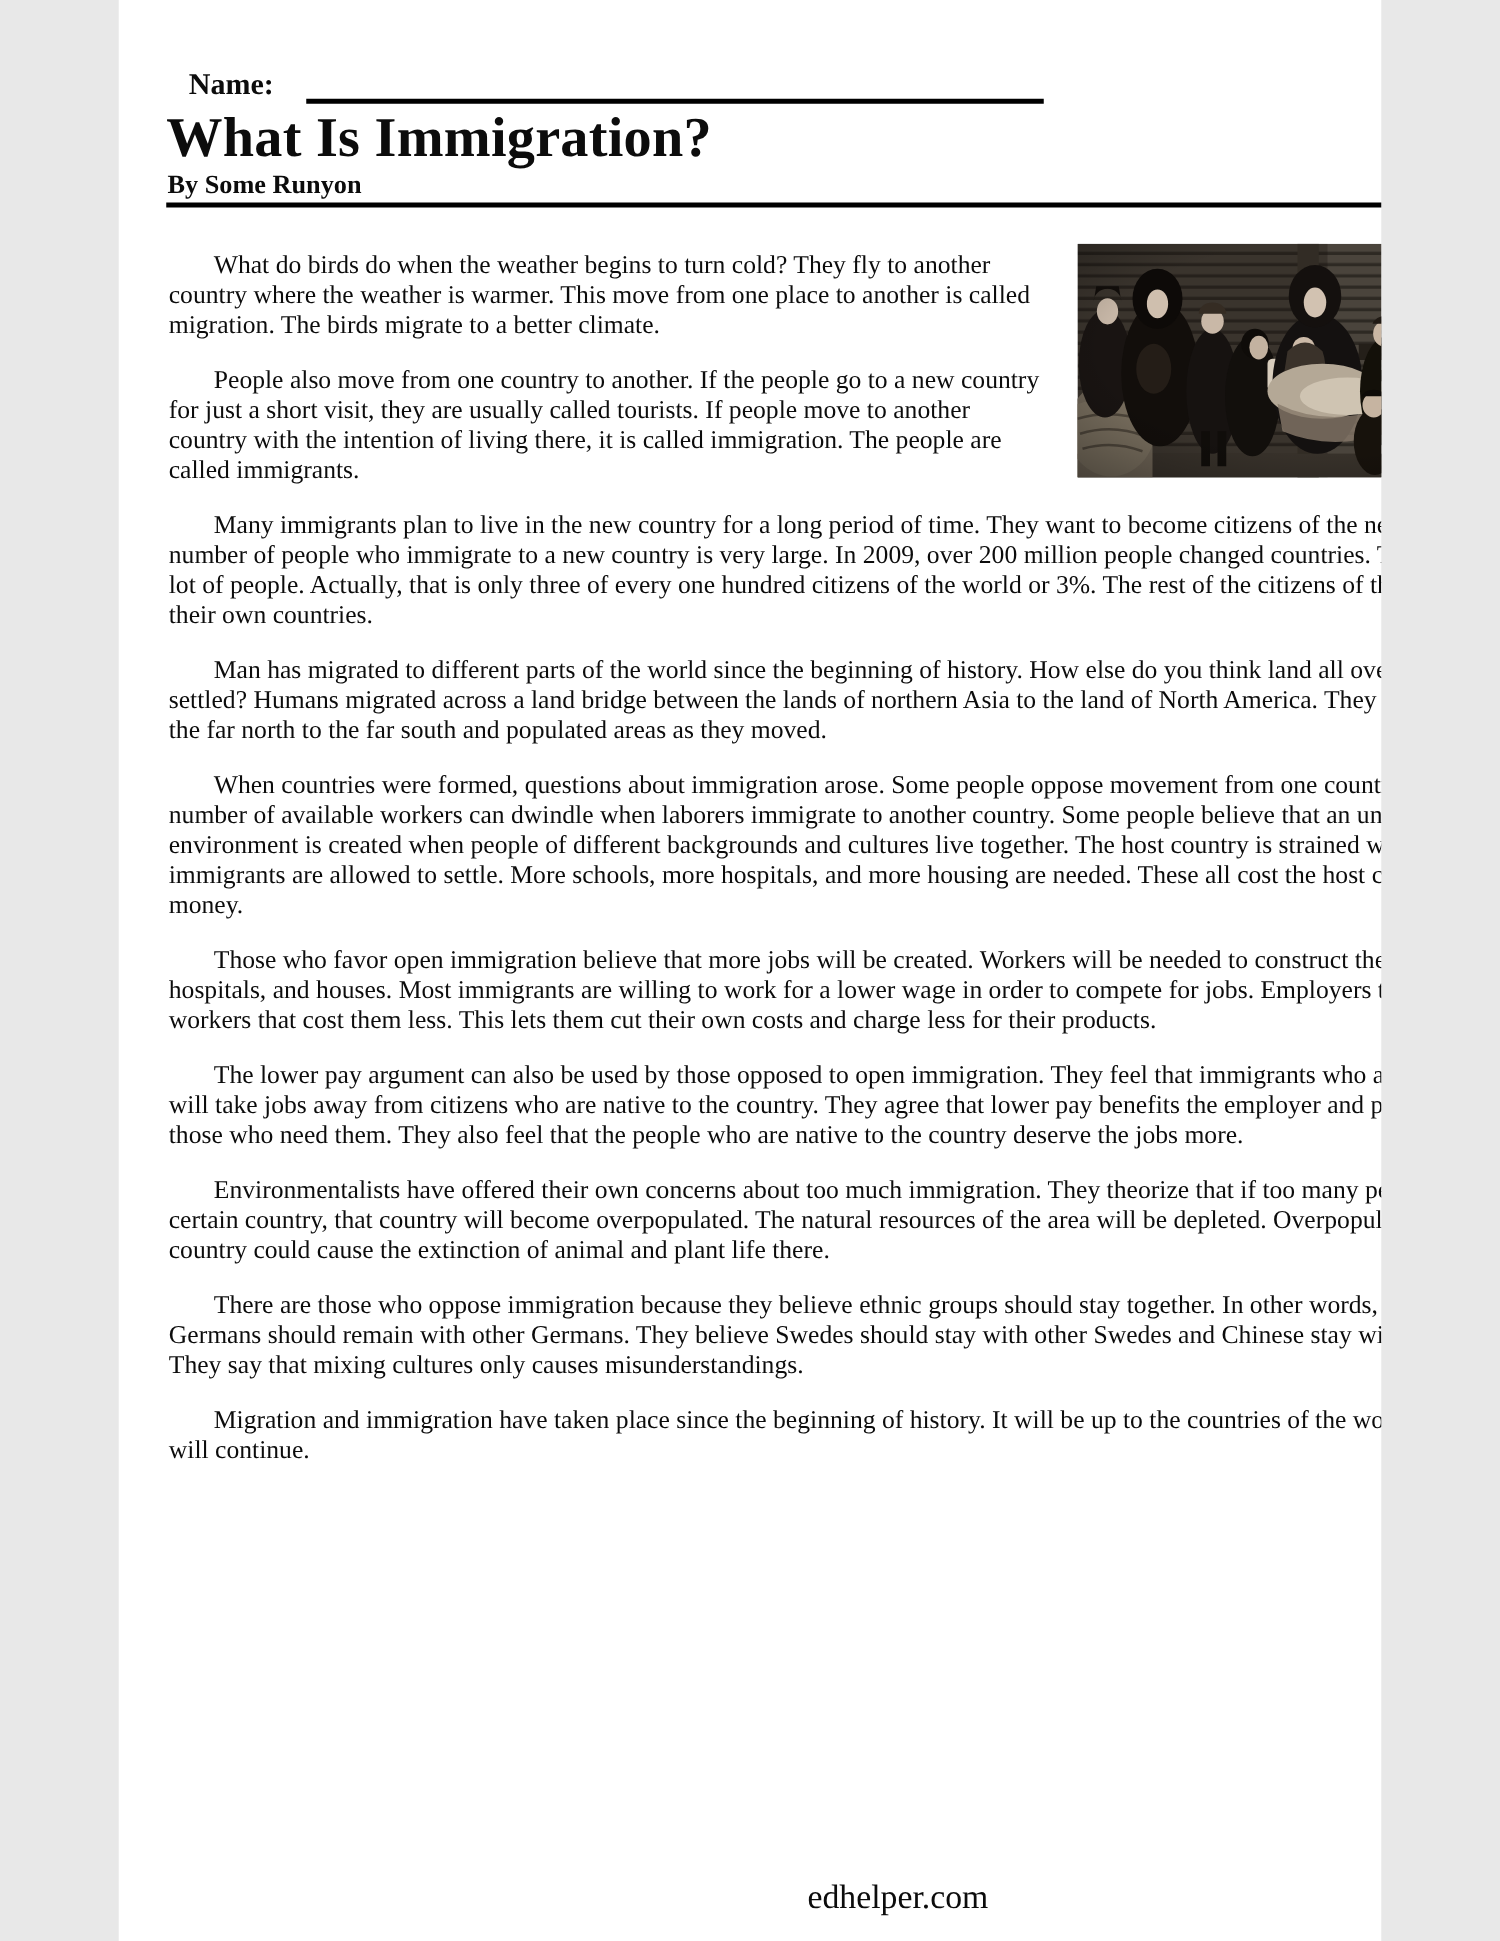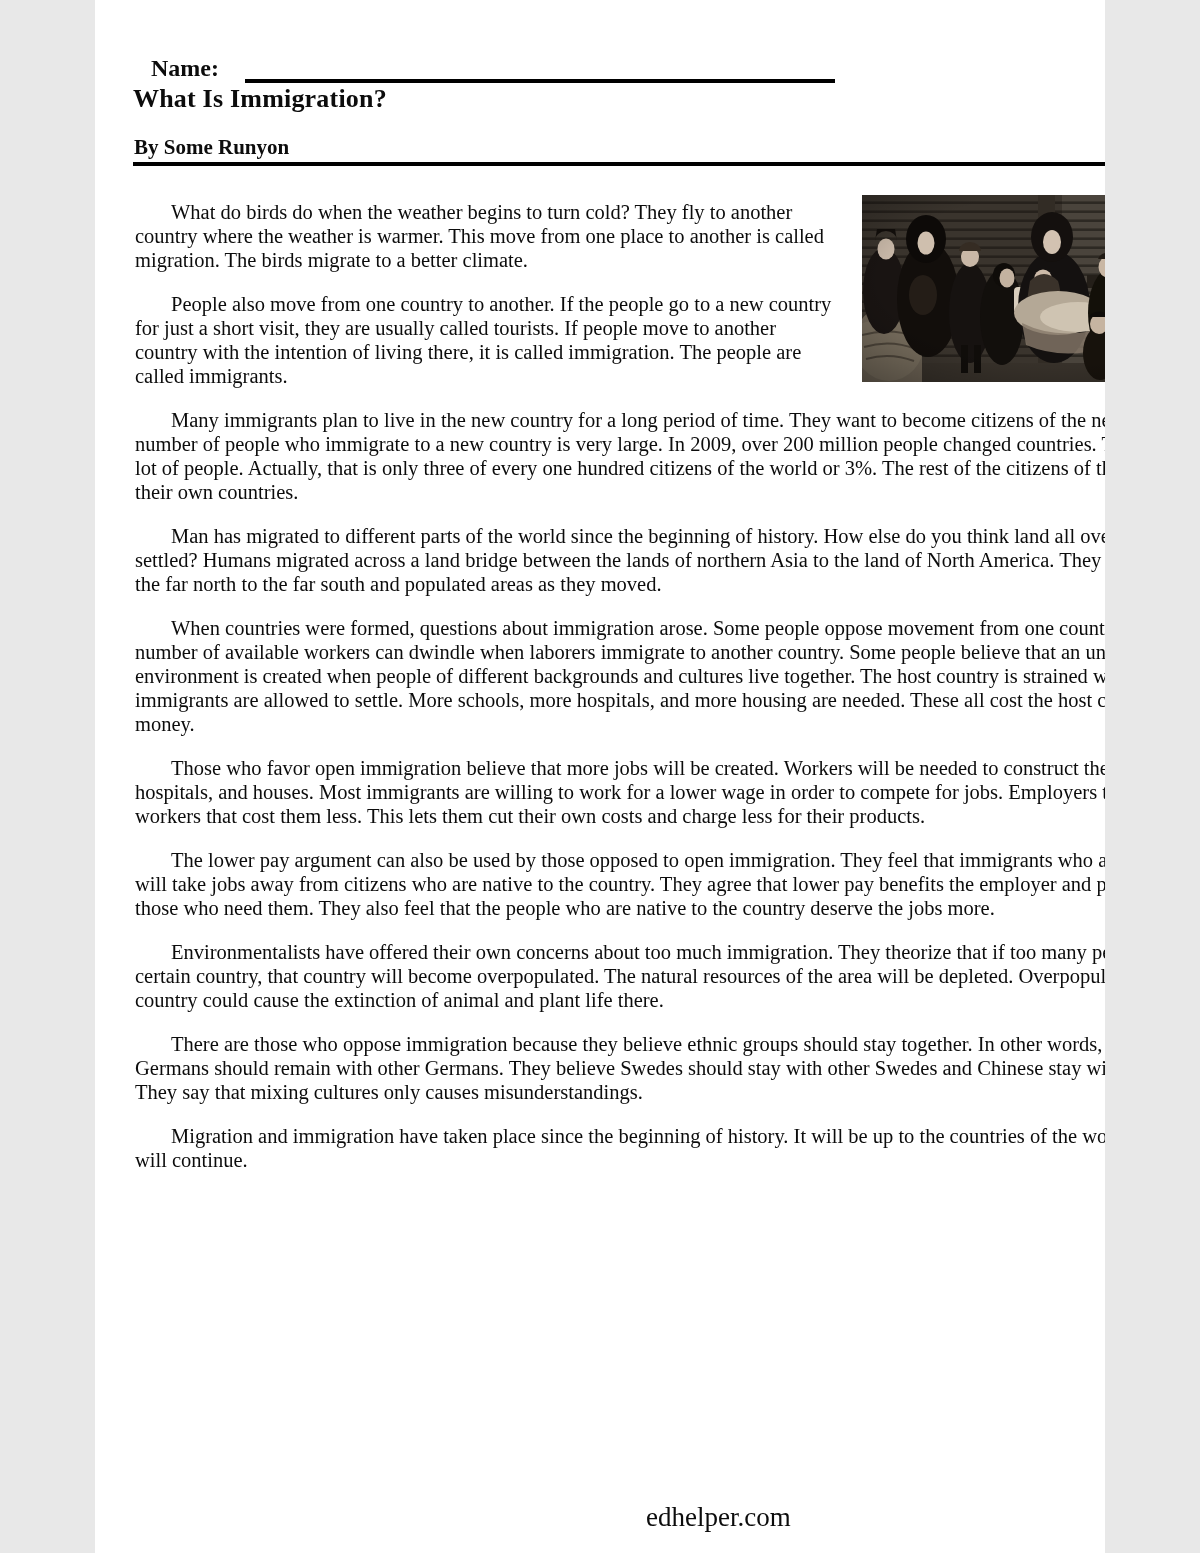--- a/index.html
+++ b/index.html
@@ -32,21 +32,21 @@
     left: 1053px; top: 54px;
     font-size: 14px;
     font-weight: bold;
     color: #7d7d7d;
     font-style: italic;
   }
   .title {
     position: absolute;
     left: 38px; top: 84px;
     margin: 0;
-    font-size: 26px;
+    font-size: 45px;
     font-weight: bold;
     letter-spacing: 0.2px;
   }
   .byline {
     position: absolute;
     left: 39px; top: 135px;
     font-size: 21px;
     font-weight: bold;
   }
   .header-rule {

